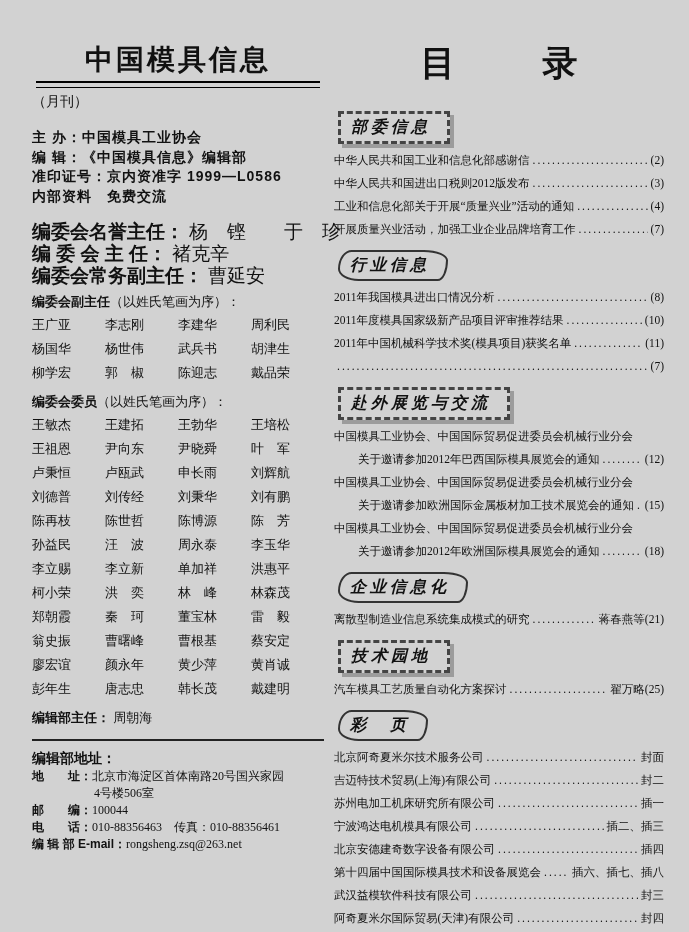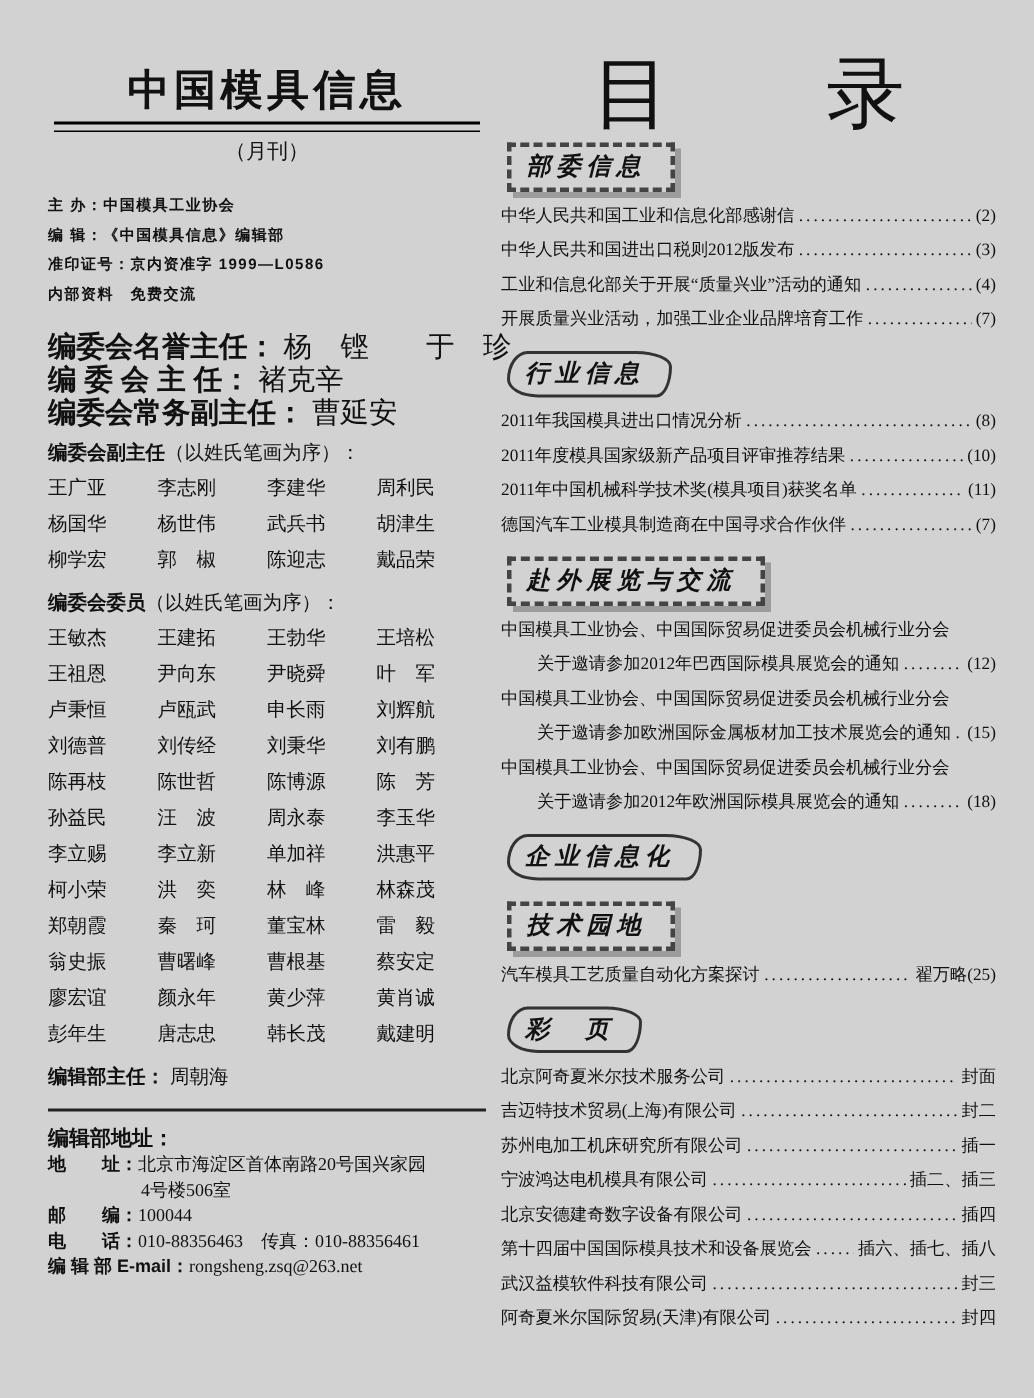--- a/index.html
+++ b/index.html
@@ -4,43 +4,43 @@
 <style>
   html,body{margin:0;padding:0;}
   body{width:689px;height:932px;background:#d2d2d2;overflow:hidden;position:relative;
        font-family:"Liberation Serif","DejaVu Serif",serif;color:#111;}
 
   
   .left-col{position:absolute;left:32px;top:44px;width:292px;}
   .jtitle{font-family:"Liberation Sans","DejaVu Sans",sans-serif;font-weight:bold;
           font-size:28px;text-align:center;letter-spacing:3px;line-height:32px;}
   .trule{height:4px;border-top:2px solid #000;border-bottom:1px solid #000;margin:5px 4px 4px;}
-  .subtitle{text-align:center;font-size:14px;line-height:20px;margin-bottom:16px;}
+  .subtitle{text-align:left;font-size:14px;line-height:20px;margin-bottom:16px;}
   .info-block{margin-bottom:15px;}
   .info-line{font-family:"Liberation Sans","DejaVu Sans",sans-serif;font-weight:bold;
-             font-size:10px;line-height:19.5px;letter-spacing:1px;}
+             font-size:14px;line-height:19.5px;letter-spacing:1px;}
   .crow{font-size:19px;line-height:22px;white-space:nowrap;}
   .clabel{font-family:"Liberation Sans","DejaVu Sans",sans-serif;font-weight:bold;}
   .cval{margin-left:5px;}
   .names-header{font-size:13px;line-height:23px;margin-top:3px;white-space:nowrap;}
   .names-header .strong{font-family:"Liberation Sans","DejaVu Sans",sans-serif;font-weight:bold;}
   .name-grid{display:grid;grid-template-columns:1fr 1fr 1fr 1fr;font-size:13px;
              line-height:24px;margin-bottom:5px;}
   .director-line{font-size:13px;line-height:24px;margin-top:4px;}
   .divider{border-top:2px solid #222;margin:9px 0 7px;}
   .contact-header{font-family:"Liberation Sans","DejaVu Sans",sans-serif;font-weight:bold;
                   font-size:14px;line-height:20px;}
   .contact-line{font-size:12px;line-height:17px;white-space:nowrap;}
   .ct-label{font-family:"Liberation Sans","DejaVu Sans",sans-serif;font-weight:bold;}
   .contact-line.cont{padding-left:62px;}
 
   
   .right-col{position:absolute;left:334px;top:40px;width:330px;}
-  .toc-title{font-size:52px;font-weight:normal;text-align:center;letter-spacing:26px;
-             padding-left:26px;line-height:48px;margin-bottom:0;}
+  .toc-title{font-size:35px;font-weight:bold;text-align:center;letter-spacing:26px;
+             padding-left:26px;line-height:48px;margin-bottom:16px;}
   .toc-section{margin-bottom:2px;}
   .sec-box{display:inline-block;font-size:16px;font-weight:bold;font-style:italic;
            letter-spacing:4px;padding:3px 16px 3px 10px;margin:7px 4px 5px;}
   .sec-box.hatch{border:3px dashed #444;box-shadow:4px 4px 0 #9c9c9c;}
   .sec-box.wave{border:2px solid #333;border-radius:16px 28px 12px 24px / 22px 12px 24px 14px;}
   .entry{display:flex;align-items:flex-start;font-size:11.5px;line-height:23px;}
   .etext{white-space:nowrap;}
   .dots{flex:1;overflow:hidden;white-space:nowrap;margin:0 3px;min-width:0;}
   .dots::after{content:"......................................................................................";letter-spacing:2px;}
   .epage{white-space:nowrap;}
@@ -297,21 +297,20 @@
     <span class="epage">(10)</span>
   </div>
 
   <div class="entry">
     <span class="etext">2011年中国机械科学技术奖(模具项目)获奖名单</span>
     <span class="dots"></span>
     <span class="epage">(11)</span>
   </div>
 
   <div class="entry">
-    <span class="etext">德国汽车工业模具制造商在中国寻求合作伙伴</span>
     <span class="dots"></span>
     <span class="epage">(7)</span>
   </div>
 </div>
   </section>
 
   <section class="toc-section">
     <div class="sec-box hatch">
       <span>赴外展览与交流</span>
     </div>
@@ -351,20 +350,27 @@
     <span class="dots"></span>
     <span class="epage">(18)</span>
   </div>
 </div>
   </section>
 
   <section class="toc-section">
     <div class="sec-box wave">
       <span>企业信息化</span>
     </div>
+    <div class="entries">
+  <div class="entry">
+    <span class="etext">离散型制造业信息系统集成模式的研究</span>
+    <span class="dots"></span>
+    <span class="epage">蒋春燕等(21)</span>
+  </div>
+</div>
   </section>
 
   <section class="toc-section">
     <div class="sec-box hatch">
       <span>技术园地</span>
     </div>
     <div class="entries">
   <div class="entry">
     <span class="etext">汽车模具工艺质量自动化方案探讨</span>
     <span class="dots"></span>

